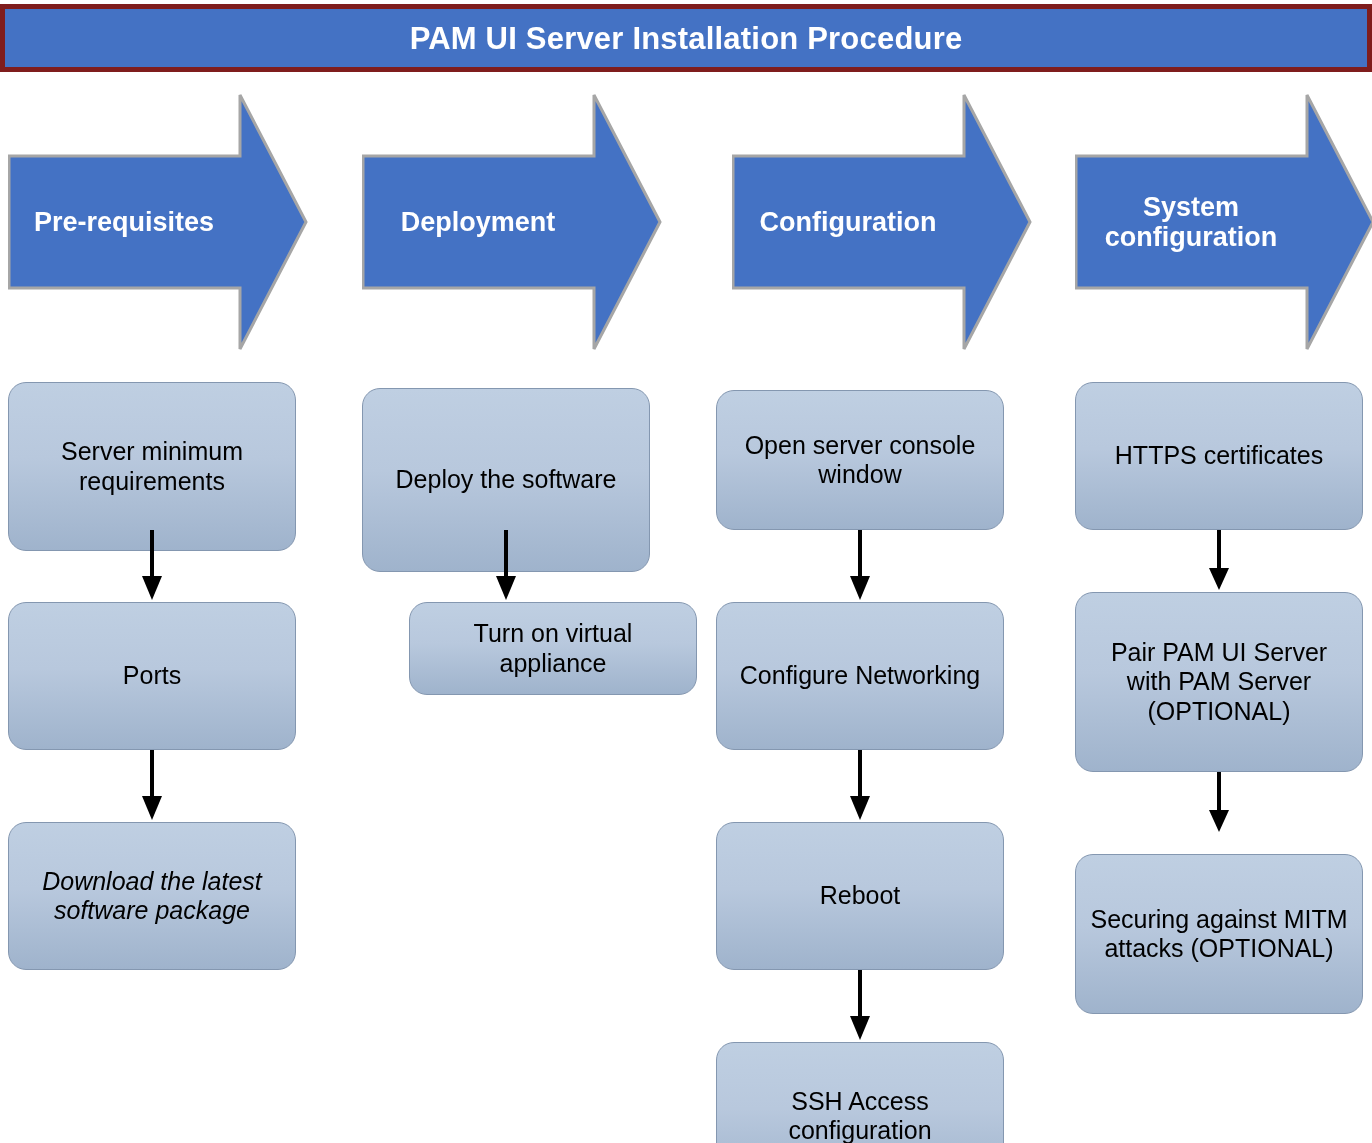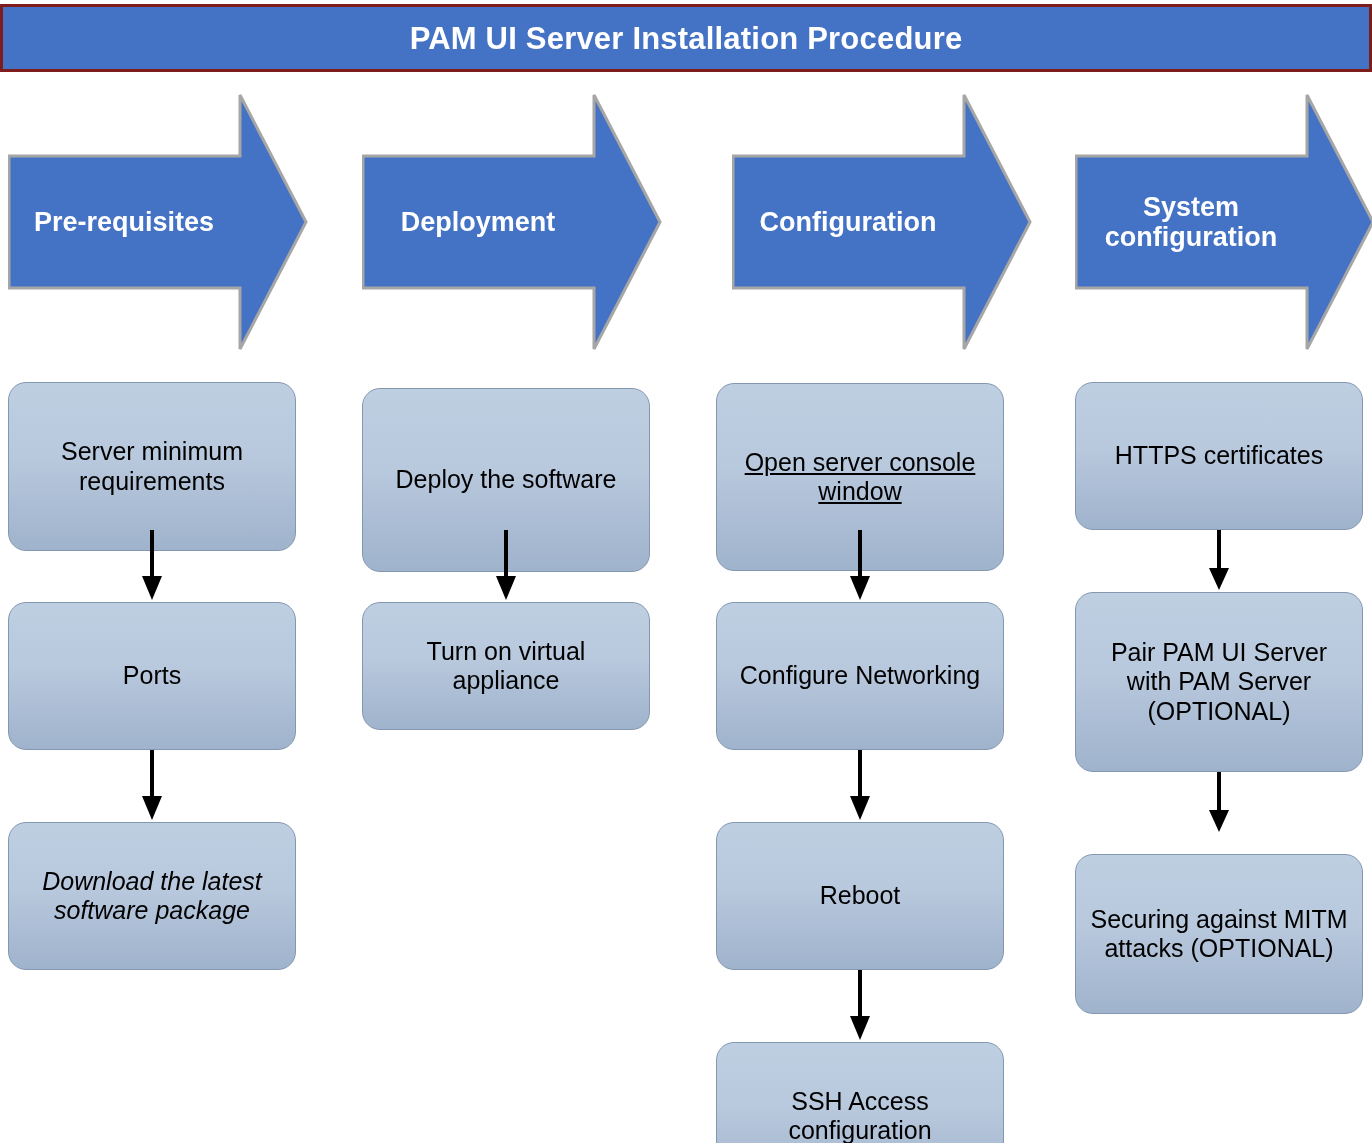--- a/index.html
+++ b/index.html
@@ -16,21 +16,21 @@
   }
 
   
   #title-bar {
     position: absolute;
     left: 0px;
     top: 4px;
     width: 1372px;
     height: 68px;
     background: #4472c4;
-    border: 3px solid #7f1d1d;
+    border: 5px solid #7f1d1d;
     box-sizing: border-box;
     display: flex;
     align-items: center;
     justify-content: center;
   }
   #title-bar .title-text {
     color: #ffffff;
     font-size: 31px;
     font-weight: bold;
     letter-spacing: 0.2px;
@@ -169,25 +169,25 @@
 </div>
 
 <div class="col" id="col-2">
   <div class="pbox" style="top:6px; height:184px;">Deploy the software</div>
   <div class="connector" style="left:144px; top:148px; height:72px;">
     <svg viewBox="0 0 26 72" preserveAspectRatio="none">
       <line x1="13" y1="0" x2="13" y2="50" stroke="#000000" stroke-width="4"></line>
       <polygon points="13,70 3,46 23,46" fill="#000000"></polygon>
     </svg>
   </div>
-  <div class="pbox" style="top:220px; height:128px;">Turn on virtual appliance</div>
+  <div class="pbox" style="top:220px; height:93px;margin-left:47px;">Turn on virtual appliance</div>
 </div>
 
 <div class="col" id="col-3">
-  <div class="pbox" style="top:1px; height:188px;text-decoration:underline;">Open server console window</div>
+  <div class="pbox" style="top:8px; height:140px;">Open server console window</div>
   <div class="connector" style="left:144px; top:148px; height:72px;">
     <svg viewBox="0 0 26 72" preserveAspectRatio="none">
       <line x1="13" y1="0" x2="13" y2="50" stroke="#000000" stroke-width="4"></line>
       <polygon points="13,70 3,46 23,46" fill="#000000"></polygon>
     </svg>
   </div>
   <div class="pbox" style="top:220px; height:148px;">Configure Networking</div>
   <div class="connector" style="left:144px; top:368px; height:72px;">
     <svg viewBox="0 0 26 72" preserveAspectRatio="none">
       <line x1="13" y1="0" x2="13" y2="50" stroke="#000000" stroke-width="4"></line>

